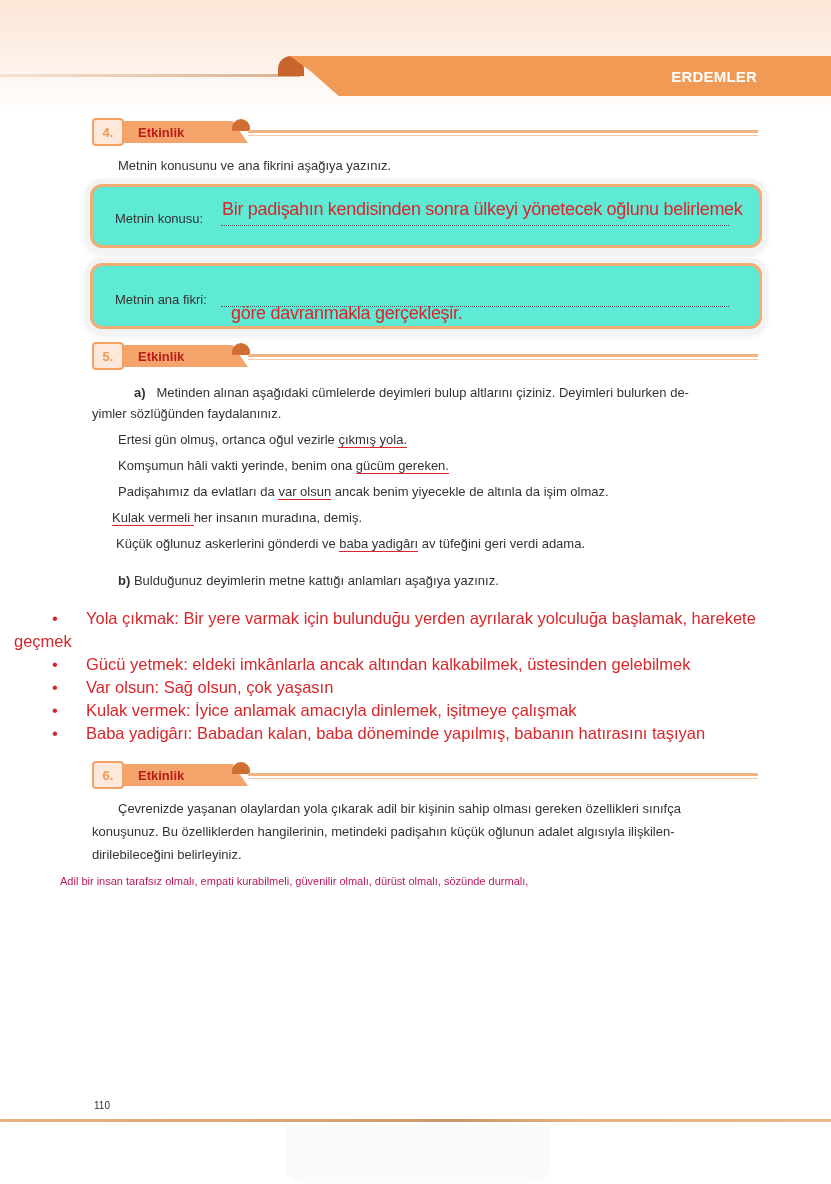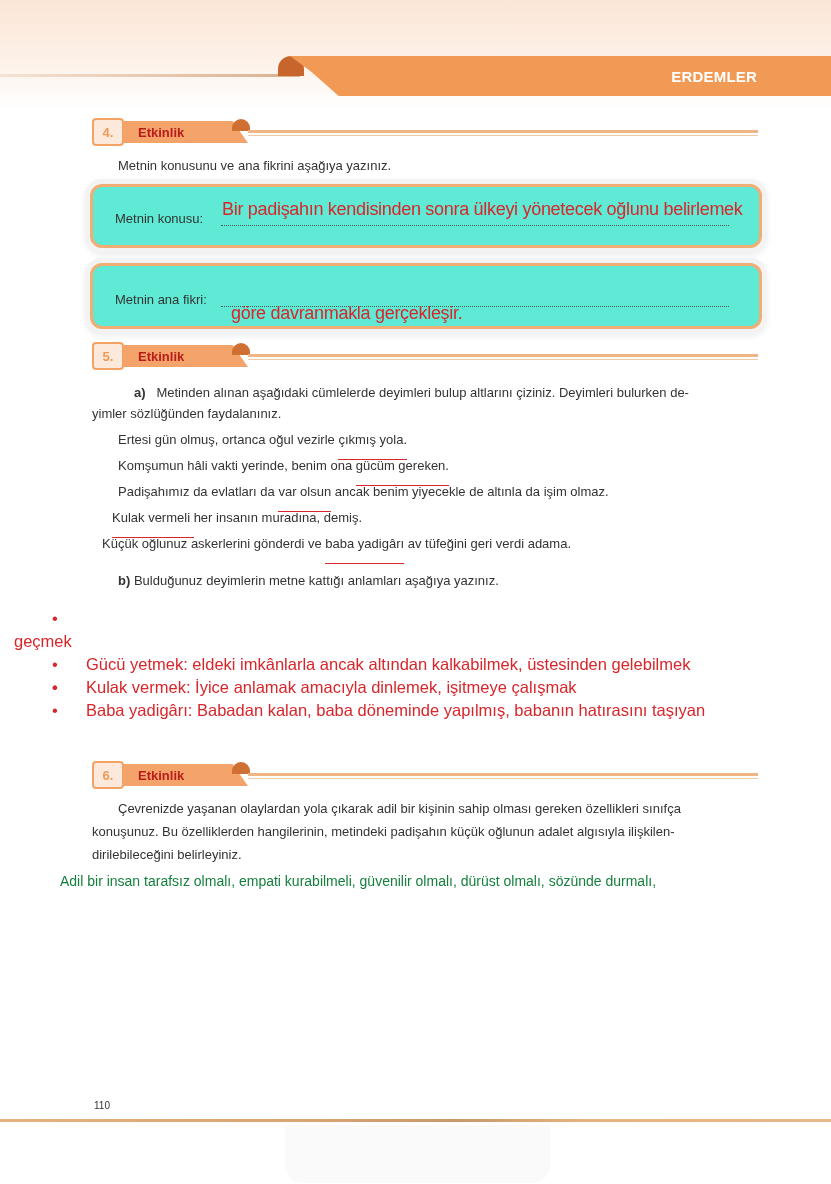--- a/index.html
+++ b/index.html
@@ -78,32 +78,32 @@
   .box-dots {
     position:absolute; border-bottom:1.5px dotted #555; height:0;
   }
   .handwritten {
     position:absolute; color:#d8262b; font-size:18px; line-height:20px;
     font-family:"Liberation Sans Narrow","Liberation Sans", sans-serif;
     letter-spacing:-0.3px;
   }
 
   .body-line { position:absolute; font-size:13px; color:#333; white-space:nowrap; }
-  .ul { border-bottom:1.5px solid #d8262b; padding-bottom:12px; }
+  .ul { border-bottom:1.5px solid #d8262b; padding-bottom:0; }
   .bold { font-weight:bold; }
 
   .red-list { position:absolute; left:50px; width:760px; color:#d8262b; font-size:16.5px; line-height:23px; }
   .red-item { position:relative; padding-left:36px; }
   .red-item .bullet { position:absolute; left:2px; top:0; }
   .red-item.wrap { padding-left:0; text-indent:36px; }
   .red-item.wrap .bullet { left:2px; text-indent:0; }
 
   .red-para {
-    position:absolute; left:60px; width:770px; color:#15803d;
-    font-size:14px; line-height:22.5px;
+    position:absolute; left:60px; width:770px; color:#be185d;
+    font-size:11px; line-height:22.5px;
   }
 
   .footer-num { position:absolute; left:94px; top:1100px; font-size:10px; color:#333; }
   .footer-line {
     position:absolute; left:0; top:1119px; width:831px; height:3px;
     background:linear-gradient(90deg,#e6b27f,#d7a170 40%,#c99866 55%,#e6b27f 70%,#eab887);
   }
   .footer-shadow {
     position:absolute; left:285px; top:1125px; width:265px; height:58px;
     background:#fafafa; border-radius:0 0 18px 18px;
@@ -160,39 +160,39 @@
 </div>
 <div class="body-line" style="left:118px; top:458px;">
   <span>Komşumun hâli vakti yerinde, benim ona </span><span class="ul">gücüm gereken.</span><span></span>
 </div>
 <div class="body-line" style="left:118px; top:484px;">
   <span>Padişahımız da evlatları da </span><span class="ul">var olsun</span><span> ancak benim yiyecekle de altınla da işim olmaz.</span>
 </div>
 <div class="body-line" style="left:112px; top:510px;">
   <span></span><span class="ul"> Kulak vermeli </span><span>her insanın muradına, demiş.</span>
 </div>
-<div class="body-line" style="left:102px; top:536px;text-align:right;">
+<div class="body-line" style="left:116px; top:536px;text-align:right;">
   <span>Küçük oğlunuz askerlerini gönderdi ve </span><span class="ul">baba yadigârı</span><span> av tüfeğini geri verdi adama.</span>
 </div>
 
 <div class="body-line" style="left:118px; top:573px;">
   <span class="bold">b)</span>
   <span>Bulduğunuz deyimlerin metne kattığı anlamları aşağıya yazınız.</span>
 </div>
 
 <div class="red-list" style="top:607px;">
   <div class="red-item wrap">
-    <span class="bullet">•</span><br>
+    <span class="bullet">•</span><span>Yola çıkmak: Bir yere varmak için bulunduğu yerden ayrılarak yolculuğa başlamak, harekete</span><br>
     <span style="display:inline-block; text-indent:0; margin-left:-36px;">geçmek</span>
   </div>
   <div class="red-item">
     <span class="bullet">•</span><span>Gücü yetmek: eldeki imkânlarla ancak altından kalkabilmek, üstesinden gelebilmek</span>
   </div>
   <div class="red-item">
-    <span class="bullet">•</span>
+    <span class="bullet">•</span><span>Var olsun: Sağ olsun, çok yaşasın</span>
   </div>
   <div class="red-item">
     <span class="bullet">•</span><span>Kulak vermek: İyice anlamak amacıyla dinlemek, işitmeye çalışmak</span>
   </div>
   <div class="red-item">
     <span class="bullet">•</span><span>Baba yadigârı: Babadan kalan, baba döneminde yapılmış, babanın hatırasını taşıyan</span>
   </div>
 </div>
 
 <div class="activity" style="top:761px;">

